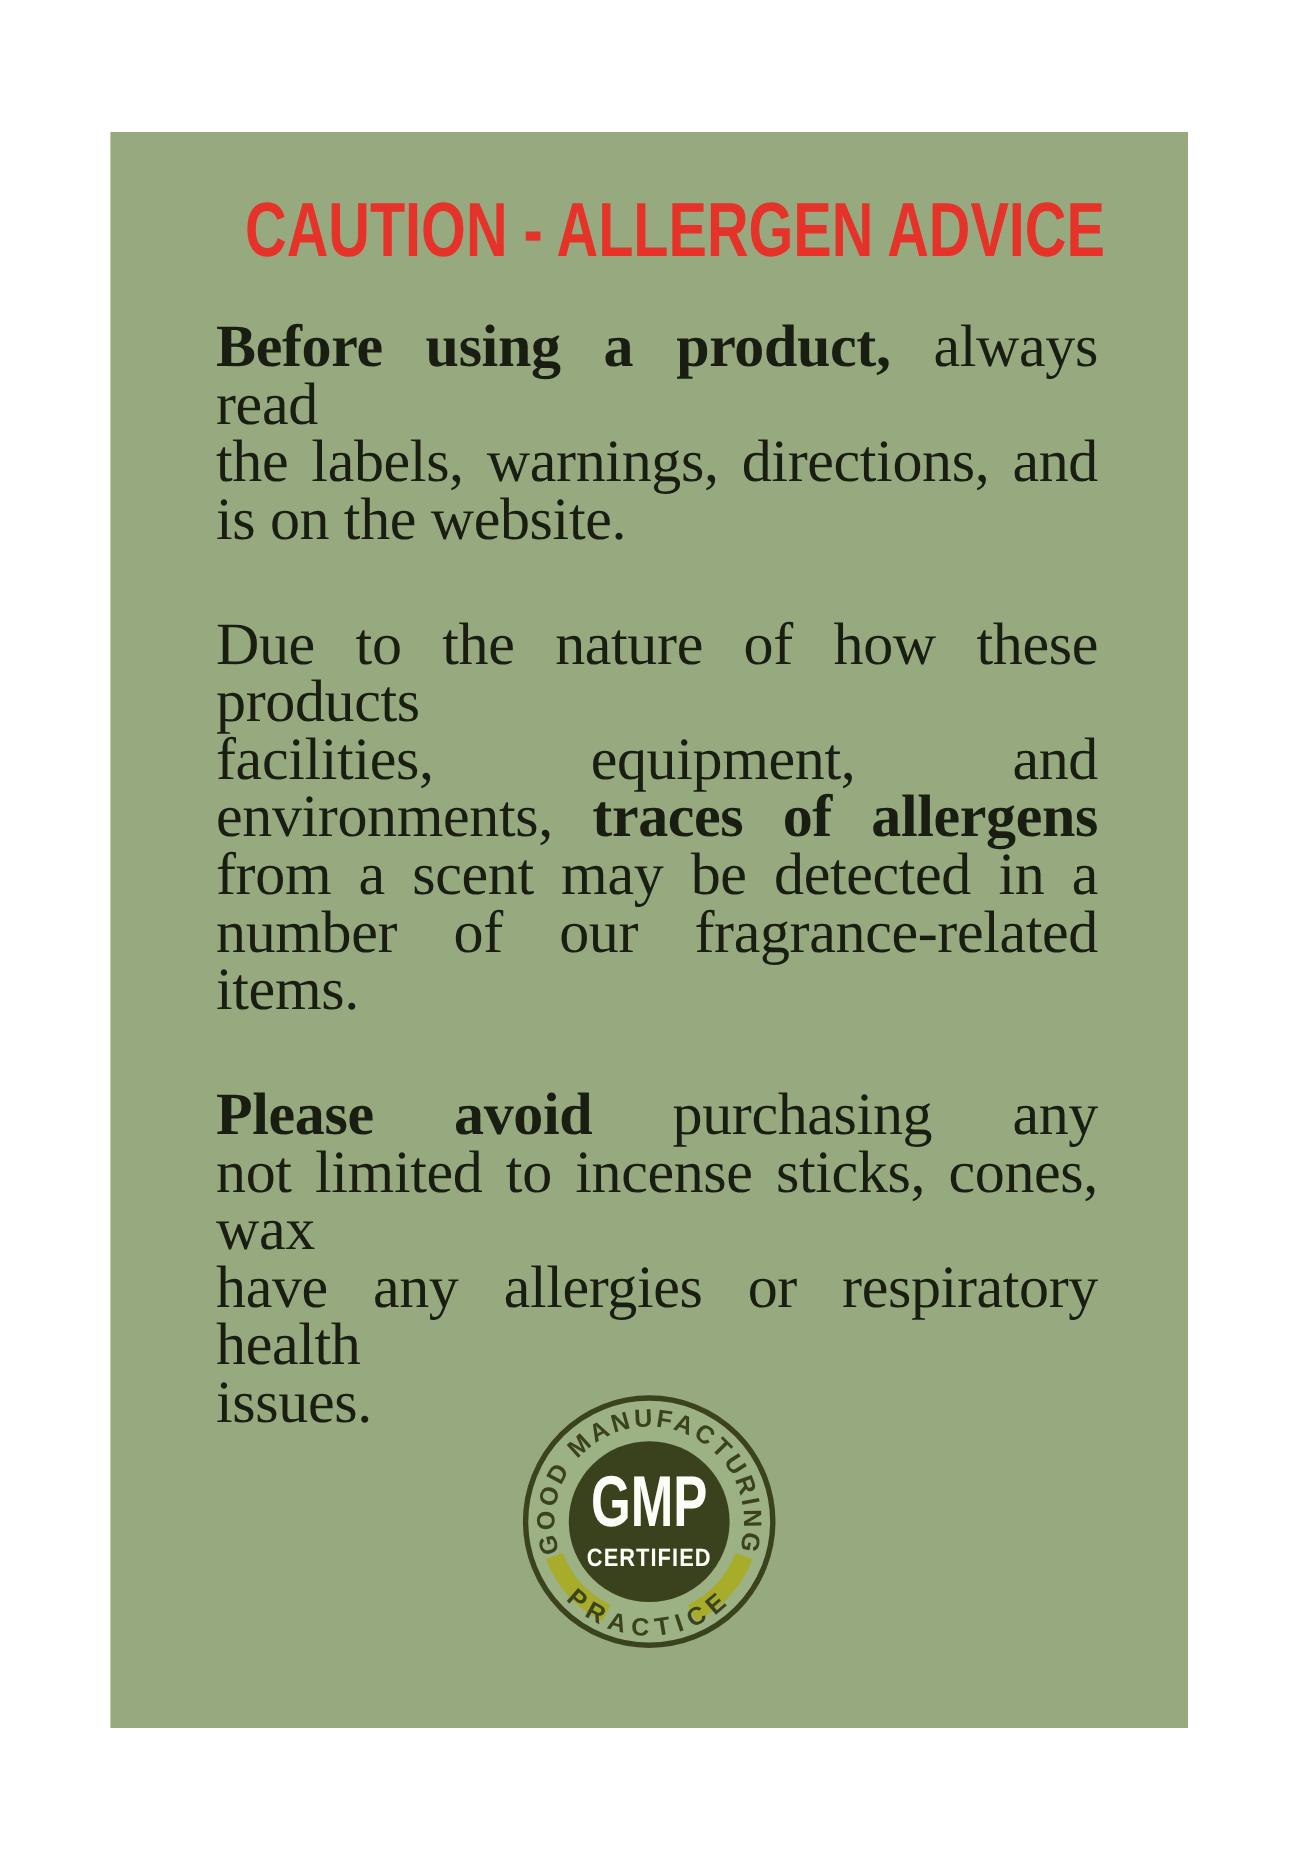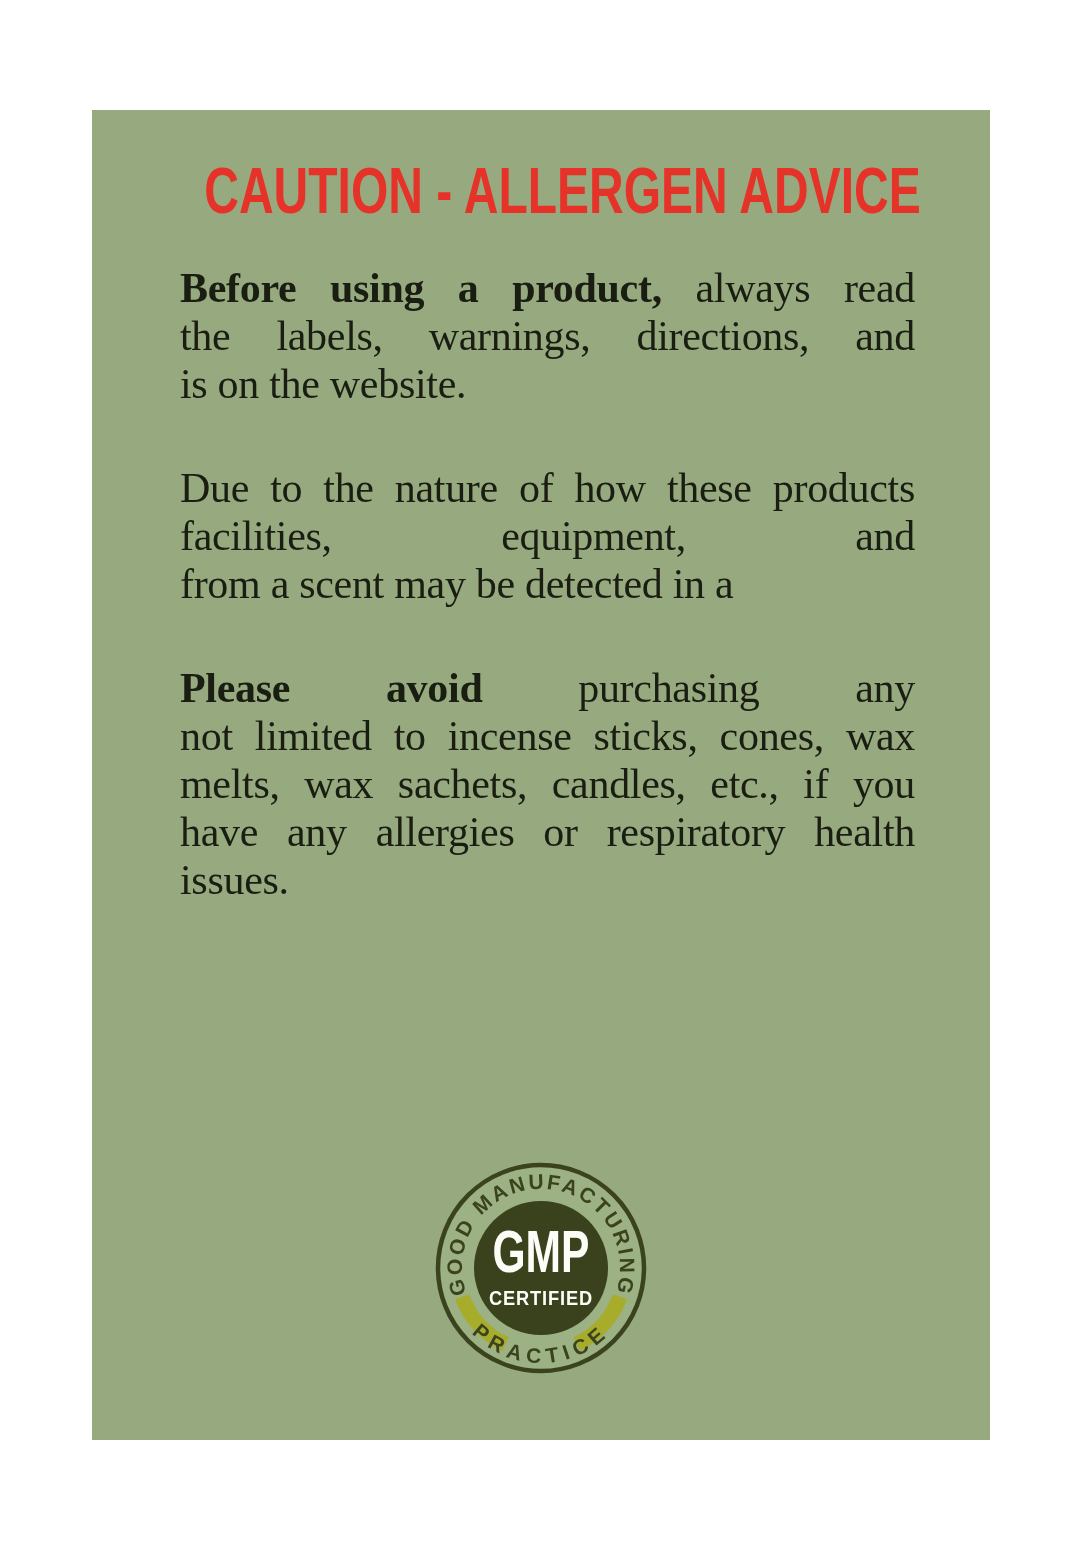--- a/index.html
+++ b/index.html
@@ -17,21 +17,21 @@
     text-align:center; white-space:nowrap;
     font-family:"Liberation Sans", sans-serif;
     font-weight:bold; font-size:64px; line-height:74px;
     transform:scaleX(0.75); transform-origin:50% 50%;
     color:#e5332a;
   }
   .content { padding:0 75px 0 88px; }
   .para { margin:56px 0 0 0; }
   .para.first { margin-top:36px; }
   .line {
-    font-size:42px; line-height:48px; color:#1a1d12;
+    font-size:50px; line-height:48px; color:#1a1d12;
     letter-spacing:-0.3px;
     text-align:justify; text-align-last:justify;
   }
   .para .line:last-child { text-align-last:left; }
   .line .b { font-weight:bold; }
   .badge {
     position:absolute; top:1050px; left:50%;
     width:216px; height:216px; margin-left:-108px;
   }
   .ring-text {
@@ -61,26 +61,27 @@
 
     <div class="content">
       <div class="para first">
           <div class="line"><span class="b">Before using a product, </span><span>always read</span></div>
           <div class="line"><span>the labels, warnings, directions, and</span></div>
           <div class="line"><span>is on the website.</span></div>
         </div>
       <div class="para">
           <div class="line"><span>Due to the nature of how these products</span></div>
           <div class="line"><span>facilities, equipment, and</span></div>
+          <div class="line"><span>environments, </span><span class="b">traces of allergens</span></div>
           <div class="line"><span>from a scent may be detected in a</span></div>
+          <div class="line"><span>number of our fragrance-related items.</span></div>
         </div>
       <div class="para">
           <div class="line"><span class="b">Please avoid </span><span>purchasing any</span></div>
           <div class="line"><span>not limited to incense sticks, cones, wax</span></div>
-          <div class="line"><span>melts, wax sachets, candles, etc., if you</span></div>
           <div class="line"><span>have any allergies or respiratory health</span></div>
           <div class="line"><span>issues.</span></div>
         </div>
     </div>
 
     <div class="badge">
       <svg width="216" height="216" viewBox="0 0 216 216">
         <defs>
           <path id="arcTop" d="M 32.5 131.1 A 79 79 0 1 1 183.5 131.1" fill="none"></path>
           <path id="arcBottom" d="M 33.1 166.5 A 95 95 0 0 0 182.9 166.5" fill="none"></path>

